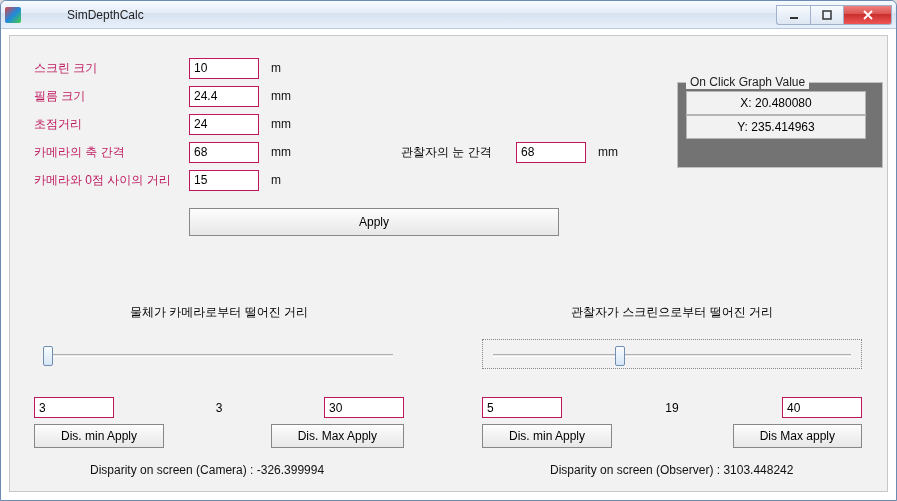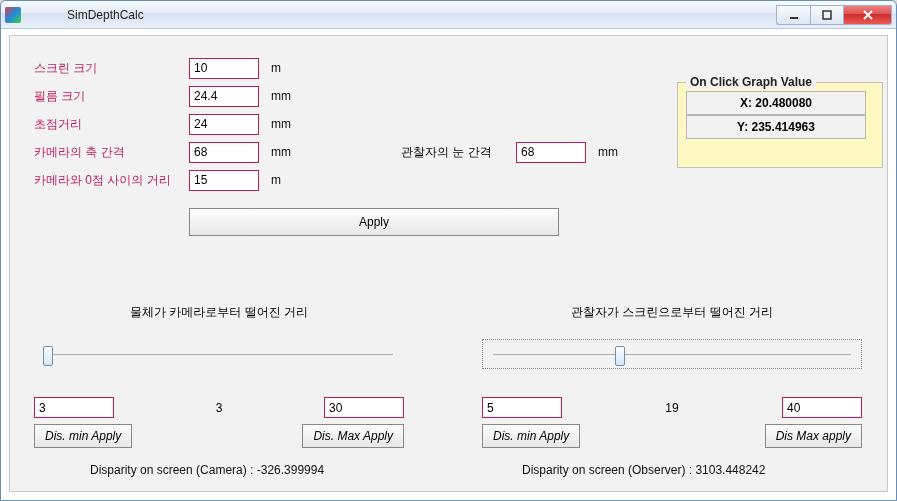--- a/index.html
+++ b/index.html
@@ -87,22 +87,21 @@
       background: linear-gradient(to bottom,#fdfdfd,#e7e7e7);
       border: 1px solid #888;
       font-family: inherit;
       font-size: 12px;
       cursor:pointer;
     }
     .group {
       position:absolute;
       border: 1px solid #c0c0c0;
       padding: 8px 8px 8px 8px;
-      background: #fef9c3;
-      font-weight: bold;
+      background: #737373;
     }
     .group-title {
       position:absolute;
       top:-8px; left:8px;
       background:#f2f2f2;
       padding: 0 4px;
       font-size: 12px;
       color:#222;
     }
     .readout {
@@ -149,27 +148,26 @@
     .bounds-row {
       display:flex; align-items:center;
       margin-top: 28px;
       gap: 0;
     }
     .bounds-row .txt { width:80px; }
     .midval { flex:1; text-align:center; }
     .btnrow { display:flex; margin-top:6px; }
     .smbtn {
       height: 24px;
-      padding: 0 10px;
+      padding: 0 26px;
       background: linear-gradient(to bottom,#fdfdfd,#e7e7e7);
       border:1px solid #888;
       font-family:inherit;
       font-size:12px;
       cursor:pointer;
-      font-style:italic;
     }
     .disp-line {
       position:absolute;
       bottom: 14px;
       font-size:12px;
       color:#111;
     }
   </style>
 </head>
 <body>
@@ -272,16 +270,16 @@
         </div>
         <div class="btnrow">
           <button class="smbtn">Dis. min Apply</button>
           <div style="flex:1"></div>
           <button class="smbtn">Dis Max apply</button>
         </div>
       </div>
     </div>
 
     <div class="disp-line" style="left:80px;">Disparity on screen (Camera) : -326.399994</div>
-    <div class="disp-line" style="left:512px;">Disparity on screen (Observer) : 3103.448242</div>
+    <div class="disp-line" style="left:540px;">Disparity on screen (Observer) : 3103.448242</div>
 
   </div>
 </div>
 
 </body></html>

